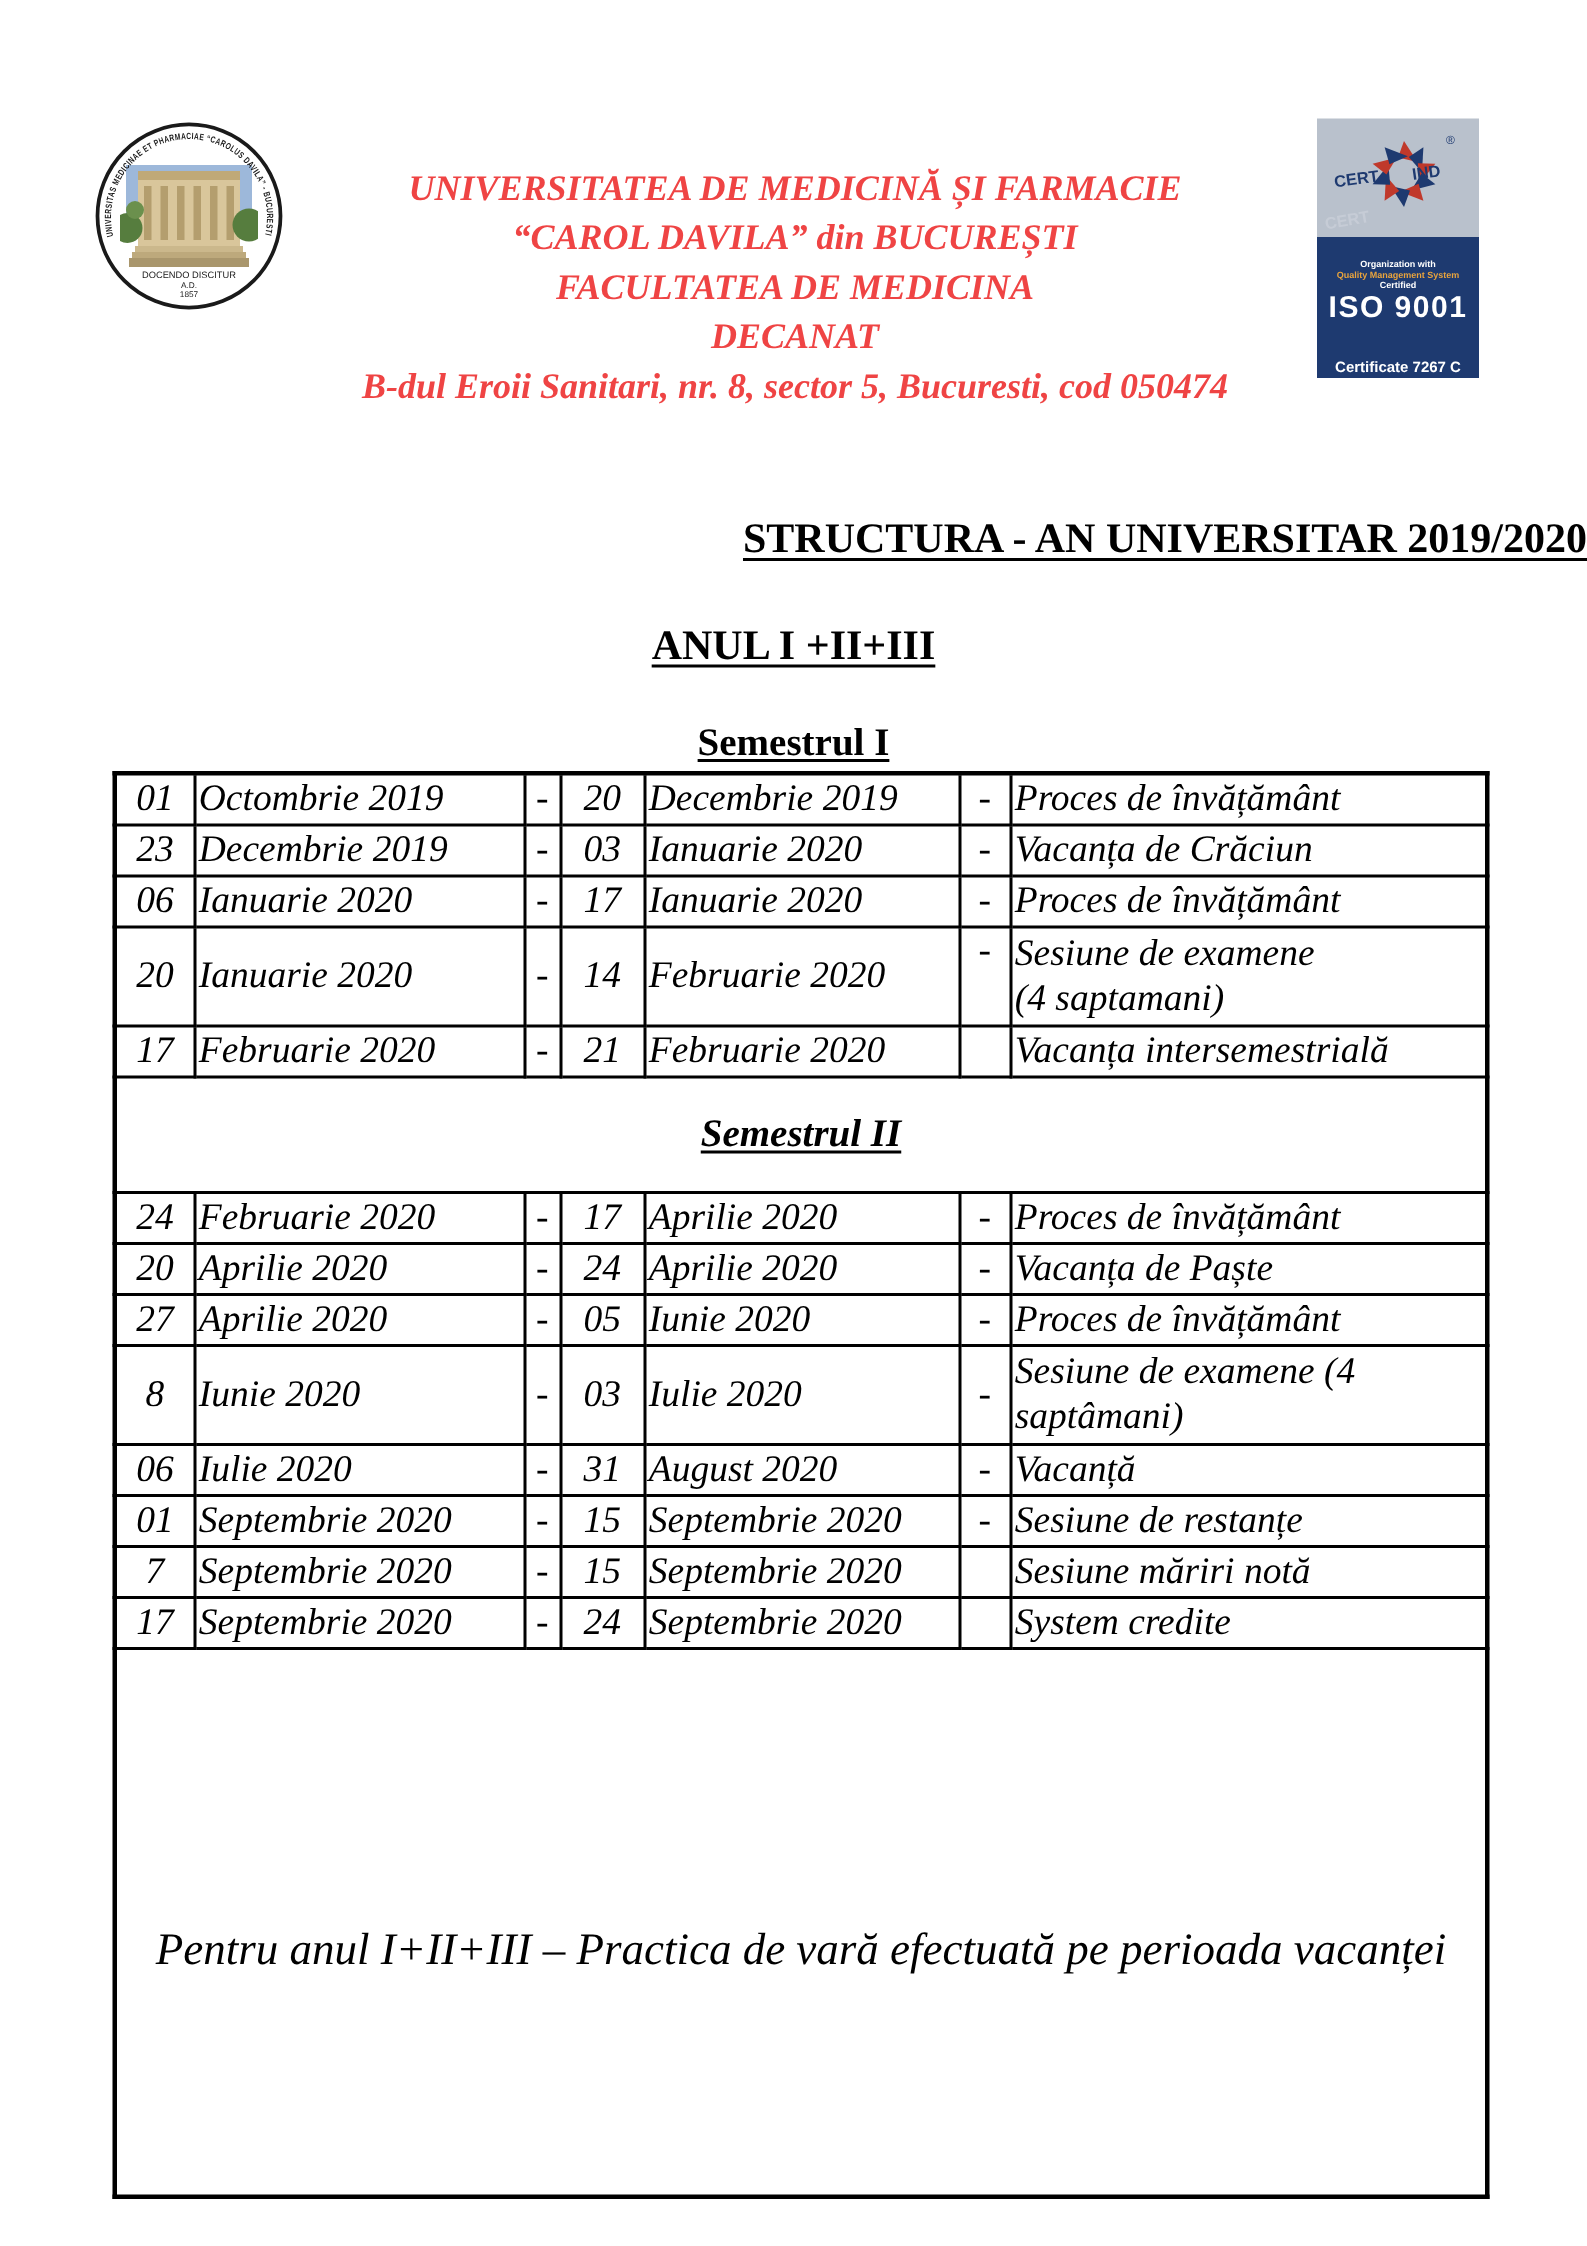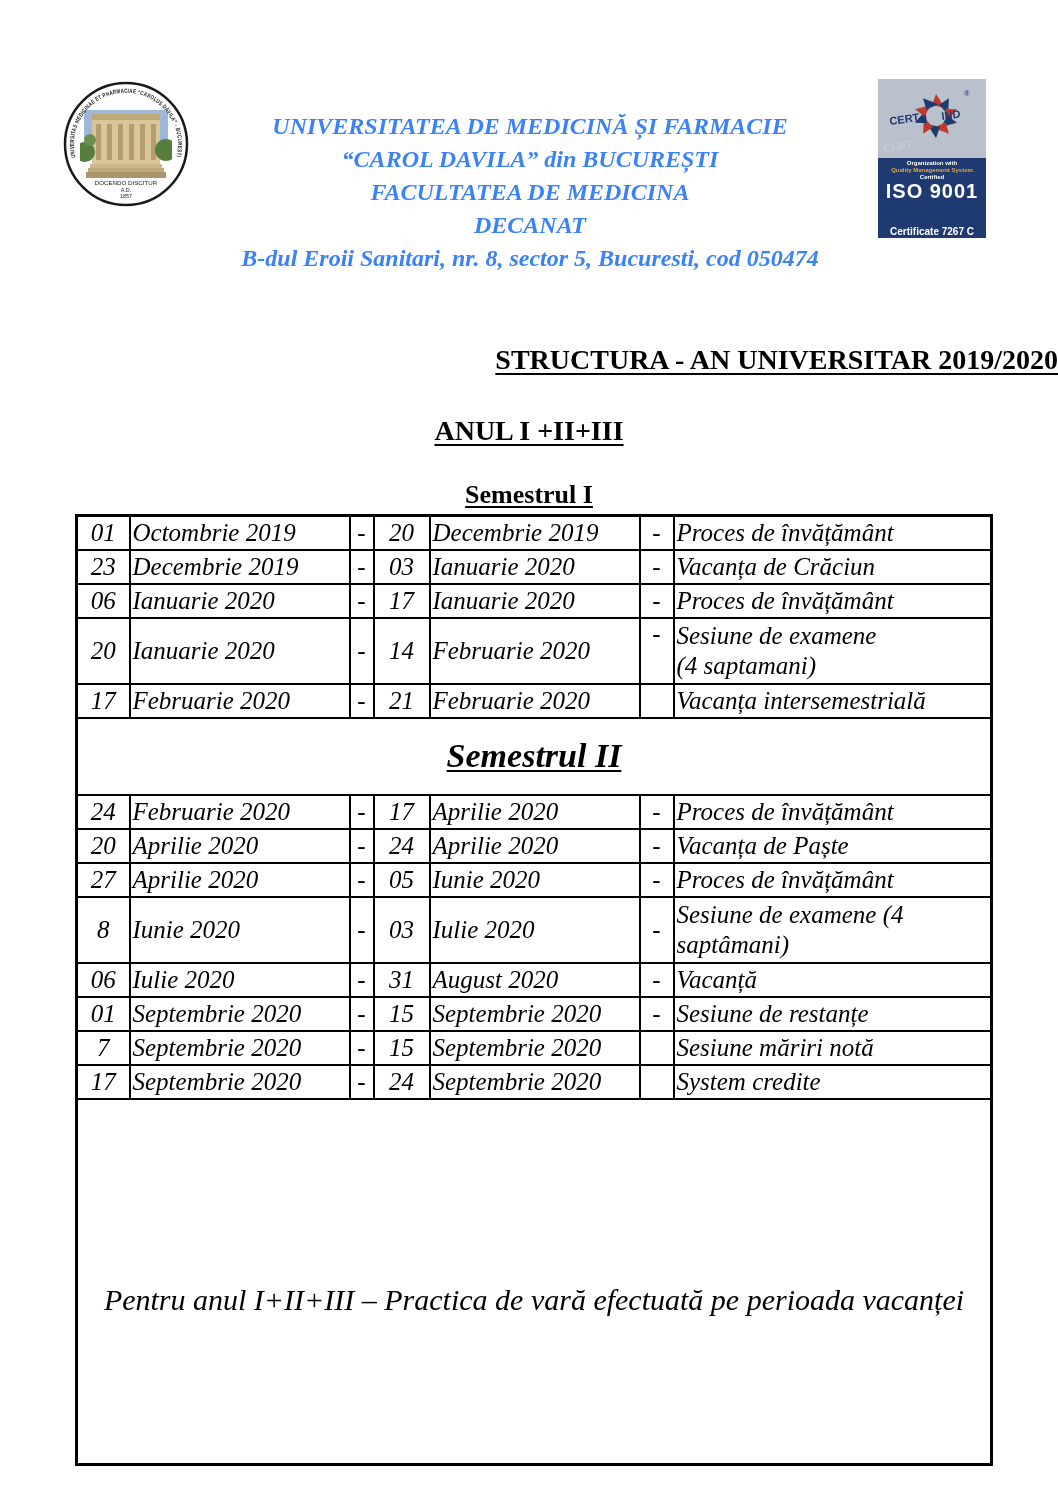--- a/index.html
+++ b/index.html
@@ -8,38 +8,38 @@
     width:1058px;height:1497px;
     background:#fff;
     font-family:"Liberation Serif", serif;
     color:#000;
     overflow:hidden;
   }
   
   .seal{position:absolute;left:62px;top:80px;width:128px;height:128px;}
   .header-text{
     position:absolute;left:150px;top:110px;width:760px;
-    text-align:center;color:#3b82f6;
+    text-align:center;color:#ef4444;
     font-weight:bold;font-style:italic;
   }
   .header-text .hline{font-size:24px;line-height:33px;white-space:nowrap;}
   
   .cert{
     position:absolute;left:878px;top:79px;width:108px;height:134px;
     font-family:"Liberation Sans", sans-serif;
     display:flex;flex-direction:column;
   }
   .cert-top{
     background:#1e3a70;color:#fff;font-size:7px;font-weight:bold;
     text-align:center;line-height:13px;height:13px;white-space:nowrap;overflow:hidden;
   }
   .cert-mid{background:#b9c1cc;height:79px;position:relative;}
   .cert-bottom{
     background:#1e3a70;color:#fff;flex:1;text-align:center;
-    padding-top:2px;
+    padding-top:16px;
   }
   .cert-org1,.cert-org3{font-size:6px;font-weight:bold;line-height:7px;color:#fff;}
   .cert-org2{font-size:6px;font-weight:bold;line-height:7px;color:#e8a33d;}
   .cert-iso{font-size:20px;font-weight:bold;line-height:21px;letter-spacing:1px;}
   .cert-line{font-size:10px;font-weight:bold;line-height:12px;margin-top:24px;}
   
   .doc-title{
     position:absolute;left:0;top:344px;width:100%;text-align:right;
     font-size:28px;font-weight:bold;
     text-decoration:underline;text-decoration-thickness:2px;text-underline-offset:4px;
@@ -72,21 +72,21 @@
   td.c1,td.c4{padding-left:9px;}
   td.c6{padding-left:9px;white-space:pre-line;line-height:30px;}
   tbody.body-rows tr{height:34px;}
   #sem1-body tr:nth-child(4){height:66px;}
   #sem2-body tr:nth-child(4){height:66px;}
   #sem1-body tr:nth-child(4) td.c5{vertical-align:top;padding-top:1px;}
   .mid-heading-cell{
     height:75px;text-align:center;vertical-align:middle;
   }
   .mid-heading-cell span{
-    font-size:34px;font-weight:bold;
+    font-size:26px;font-weight:bold;
     text-decoration:underline;text-decoration-thickness:2px;text-underline-offset:3px;
   }
   .footer-cell{
     height:325px;vertical-align:top;text-align:center;
     padding-top:38px !important;
     font-size:30px;
   }
 </style>
 </head>
 <body>

